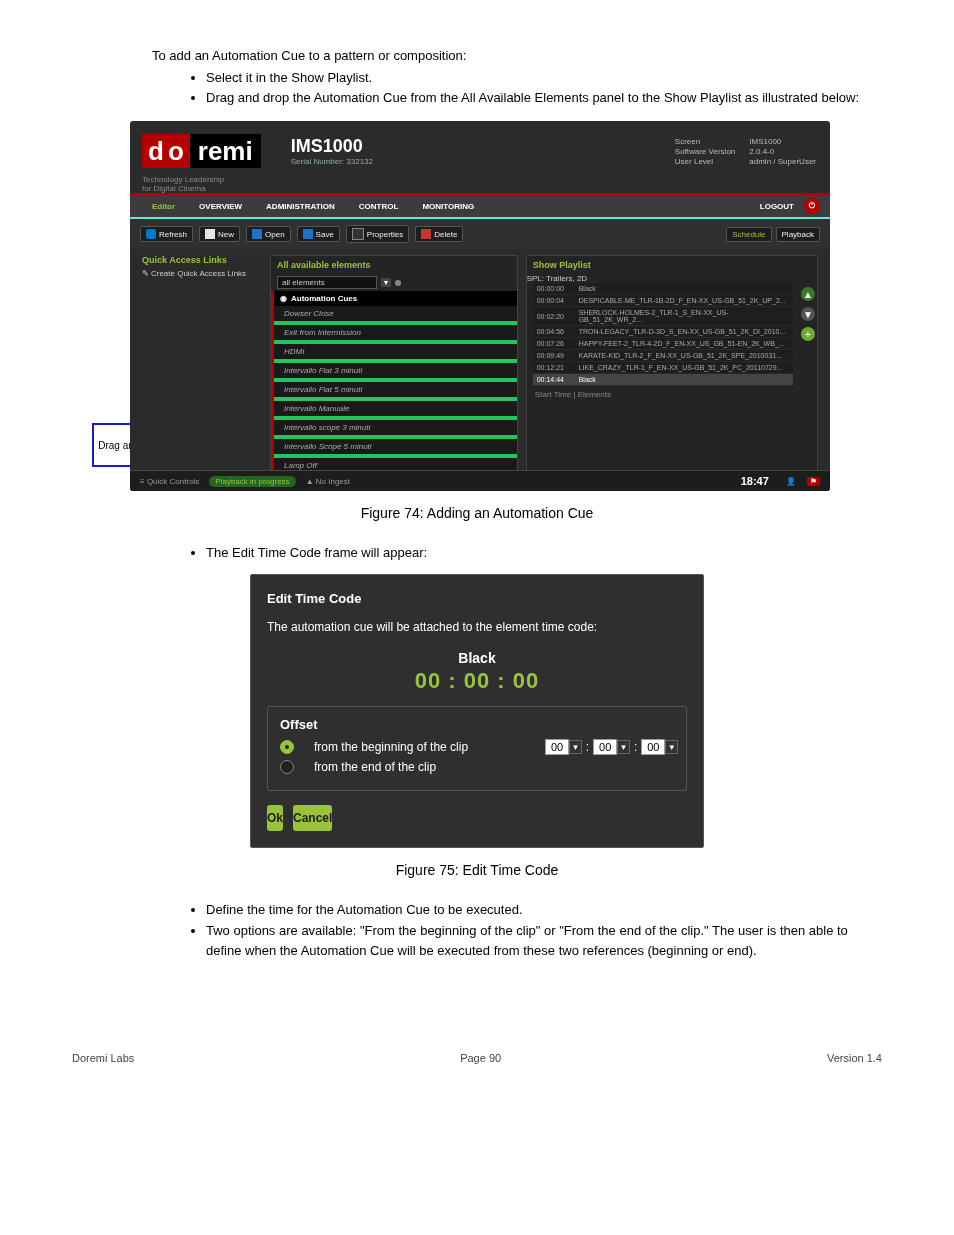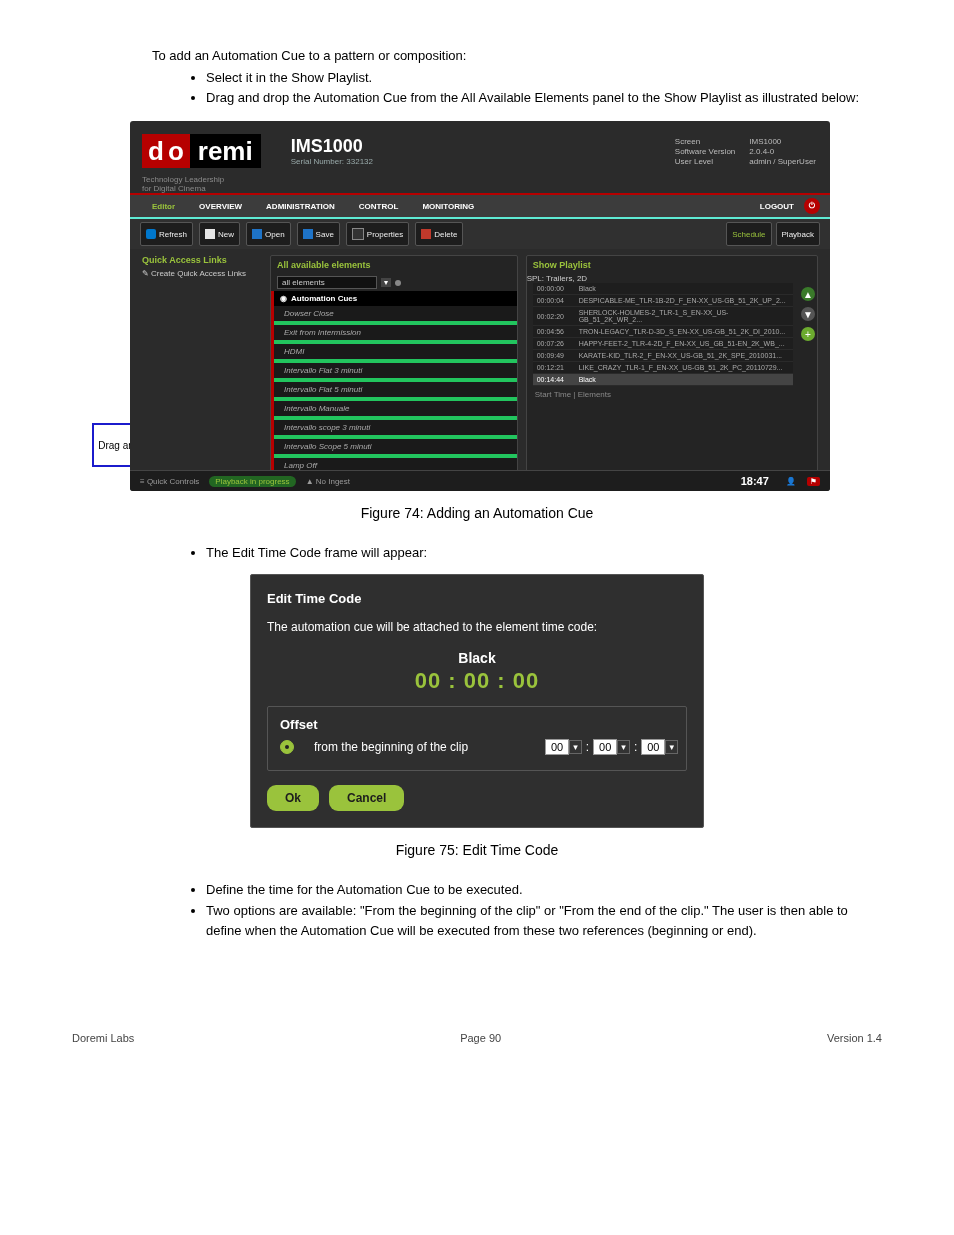--- a/index.html
+++ b/index.html
@@ -19,21 +19,21 @@
 .ims-title{margin-left:30px;color:#fff}
 .ims-title .ims-name{font-size:18px;font-weight:bold}
 .ims-title .ims-serial{font-size:8px;color:#9aa}
 .ims-info{margin-left:auto;margin-right:14px;font-size:8px;color:#bbb;display:grid;grid-template-columns:auto auto;column-gap:14px;row-gap:1px}
 .ims-tag{font-size:8px;color:#8a8a8a;margin-left:12px;margin-top:-6px}
 .ims-nav{height:22px;background:#3c3c3c;display:flex;align-items:center;padding:0 10px;border-top:2px solid #b60000;border-bottom:2px solid #5eead4}
 .ims-nav .nav-itm{color:#fff;font-size:8px;font-weight:bold;margin:0 12px}
 .ims-nav .editor{color:#9ac33c}
 .ims-nav .logout{margin-left:auto;margin-right:10px}
 .ims-nav .power{width:16px;height:16px;border-radius:50%;background:#b60000;display:flex;align-items:center;justify-content:center;color:#fff;font-weight:bold}
-.ims-toolbar{height:24px;background:#303030;display:flex;padding:3px 10px;gap:6px}
+.ims-toolbar{height:24px;background:#303030;display:flex;align-items:center;padding:3px 10px;gap:6px}
 .tb-btn{display:flex;align-items:center;gap:3px;background:#1d1d1d;border:1px solid #555;border-radius:2px;padding:2px 5px;font-size:8px;color:#eee}
 .tb-icn{width:10px;height:10px;display:inline-block}
 .tb-refresh{background:#0077cc;border-radius:2px}
 .tb-new{background:#e6e6e6}
 .tb-open{background:#1e73c7}
 .tb-save{background:#1e73c7}
 .tb-prop{background:#333;border:1px solid #888}
 .tb-del{background:#c0392b}
 .tb-right{margin-left:auto;display:flex;gap:4px}
 .tb-sched{color:#9ac33c}
@@ -72,21 +72,21 @@
 .off-row{display:flex;align-items:center;gap:20px;margin:6px 0;font-size:12px}
 .radio{width:12px;height:12px;border-radius:50%;border:1px solid #888;background:#222;display:inline-block;position:relative}
 .radio.on{background:#9ac33c;border-color:#9ac33c}
 .radio.on:after{content:"";position:absolute;width:4px;height:4px;background:#222;border-radius:50%;left:4px;top:4px}
 .off-spin-row{display:flex;align-items:center;gap:4px;position:absolute;right:8px}
 .spin{display:inline-flex;align-items:center}
 .spin .sp-val{background:#fff;color:#000;font-size:11px;padding:1px 5px;border:1px solid #999}
 .spin .sp-btn{background:#333;color:#fff;border:1px solid #666;font-size:9px;padding:1px 3px}
 .off-wrap{position:relative}
 .dlg-btns{margin-top:14px;display:flex;gap:10px}
-.dlg-btn{background:#9ac33c;color:#1d1d1d;border:none;border-radius:9px;padding:6px 18px;font-size:12px;font-weight:bold}
+.dlg-btn{background:#9ac33c;color:#1d1d1d;border:none;border-radius:3px;padding:6px 0;font-size:12px;font-weight:bold}
 .footer{margin-top:90px;font-size:11px;color:#444;display:flex;justify-content:space-between;padding:0 2px}
 </style>
 </head>
 <body>
 
 <div class="page">
 
 <div class="body-text">To add an Automation Cue to a pattern or composition:</div>
 <ul class="doc-list">
   <li>Select it in the Show Playlist.</li>
@@ -265,20 +265,24 @@
               <span class="sp-val">00</span>
               <span class="sp-btn">▾</span>
             </span>
         <span>:</span>
         <span class="spin">
               <span class="sp-val">00</span>
               <span class="sp-btn">▾</span>
             </span>
       </span>
     </div>
+    <div class="off-row">
+      <span class="radio"></span>
+      <span>from the end of the clip</span>
+    </div>
   </div>
   <div class="dlg-btns">
     <button class="dlg-btn">Ok</button>
     <button class="dlg-btn">Cancel</button>
   </div>
 </div>
 <div class="figure-caption">Figure 75: Edit Time Code</div>
 
 <ul class="doc-list">
   <li>Define the time for the Automation Cue to be executed.</li>

